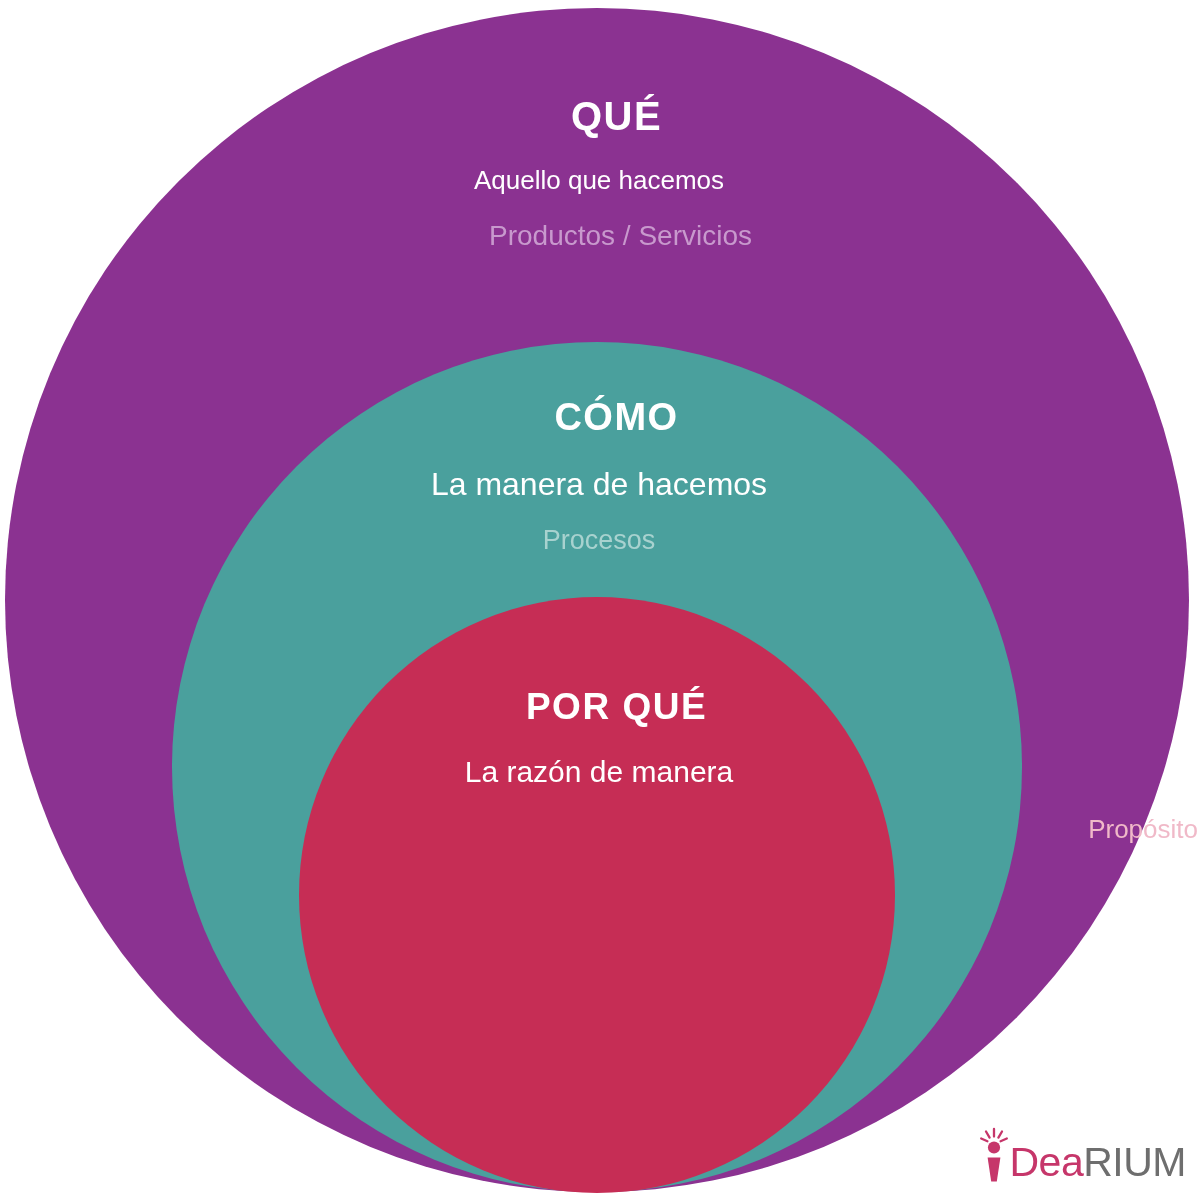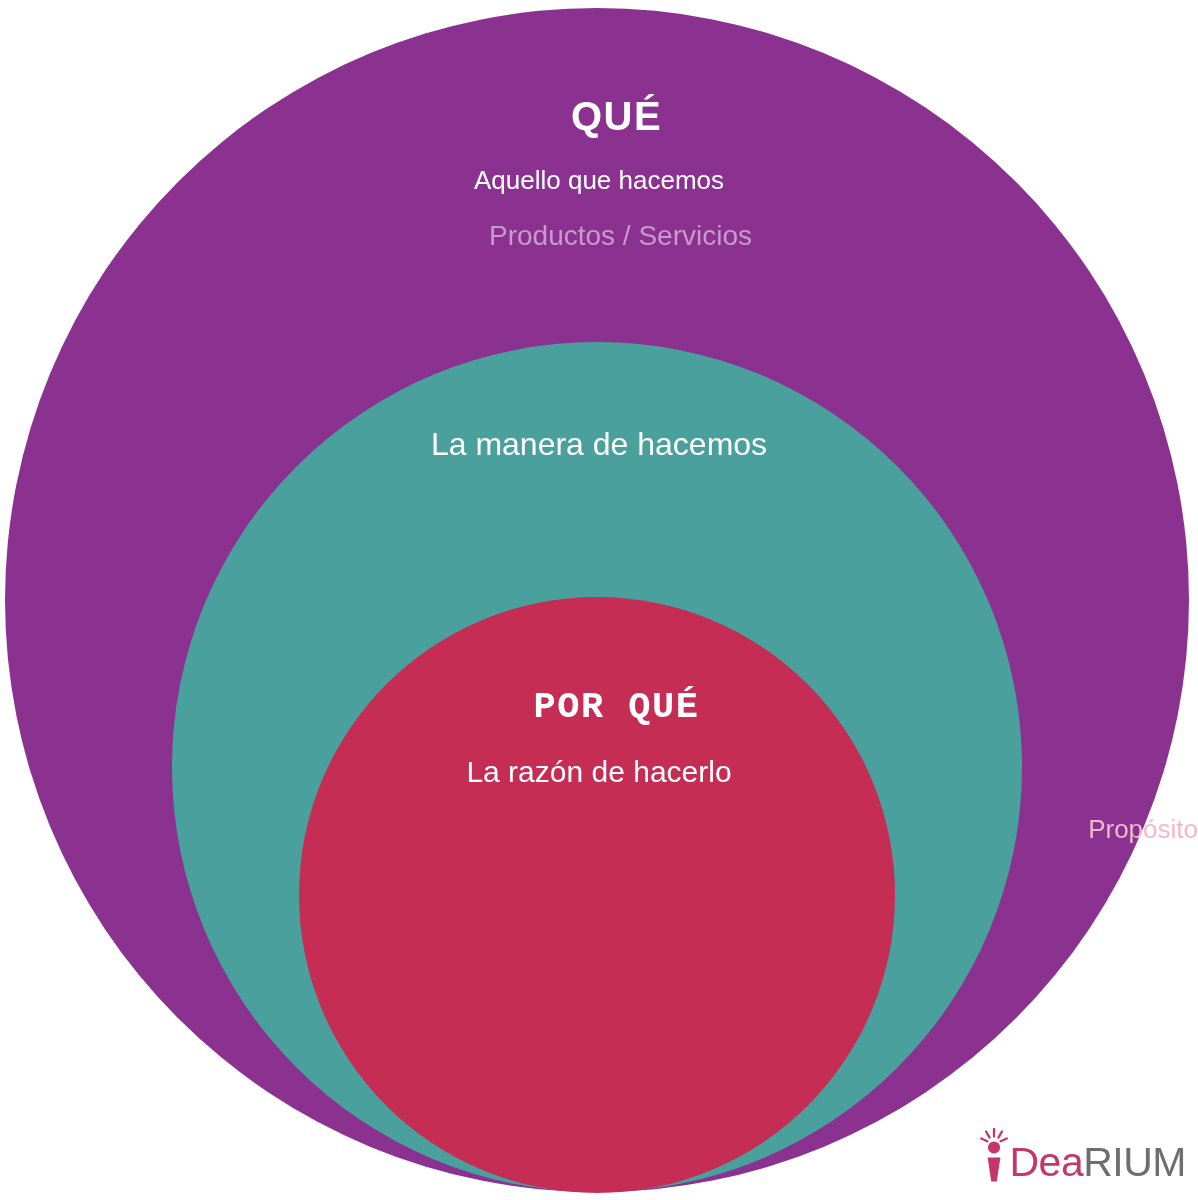--- a/index.html
+++ b/index.html
@@ -84,21 +84,21 @@
   #text-outer .lvl-tag      { font-size: 28px; margin-top: 24px; color: #c899cd; }
 
   
   #text-middle          { top: 398px; }
   #text-middle .lvl-title    { font-size: 38px; }
   #text-middle .lvl-subtitle { font-size: 32px; margin-top: 28px; }
   #text-middle .lvl-tag      { font-size: 27px; margin-top: 22px; color: #a8d2cf; }
 
   
   #text-inner           { top: 688px; }
-  #text-inner .lvl-title    { font-size: 37px; font-family: Liberation Mono, monospace; }
+  #text-inner .lvl-title    { font-size: 37px; }
   #text-inner .lvl-subtitle { font-size: 30px; margin-top: 28px; }
   #text-inner .lvl-tag      { font-size: 26px; margin-top: 26px; color: #f0b9c8; text-align: right; }
 
   
   #logo {
     position: absolute;
     right: 12px;
     bottom: 18px;
     display: flex;
     align-items: flex-end;
@@ -130,26 +130,28 @@
 
   <div class="circle" id="circle-inner" style="background: rgb(198, 45, 85);"></div>
 
   <div class="text-group" id="text-outer">
     <div class="lvl-title">QUÉ</div>
     <div class="lvl-subtitle">Aquello que hacemos</div>
     <div class="lvl-tag" style="color: rgb(200, 153, 205); margin-left: 43px;">Productos / Servicios</div>
   </div>
 
   <div class="text-group" id="text-middle">
+    <div class="lvl-title">CÓMO</div>
     <div class="lvl-subtitle">La manera de hacemos</div>
+    <div class="lvl-tag" style="color: rgb(168, 210, 207);">Procesos</div>
   </div>
 
   <div class="text-group" id="text-inner">
     <div class="lvl-title">POR QUÉ</div>
-    <div class="lvl-subtitle">La razón de hacerlo</div>
+    <div class="lvl-subtitle">La razón de manera</div>
     <div class="lvl-tag" style="color: rgb(240, 185, 200);">Propósito</div>
   </div>
 
   <div id="logo">
     <svg id="logo-mark" width="30" height="58" viewBox="0 0 30 58">
 
       <g stroke="#C6366A" stroke-width="2.3" stroke-linecap="round">
         <line x1="15" y1="5" x2="15" y2="12.5"></line>
         <line x1="7.0" y1="7.5" x2="10.6" y2="13.6"></line>
         <line x1="23.0" y1="7.5" x2="19.4" y2="13.6"></line>

